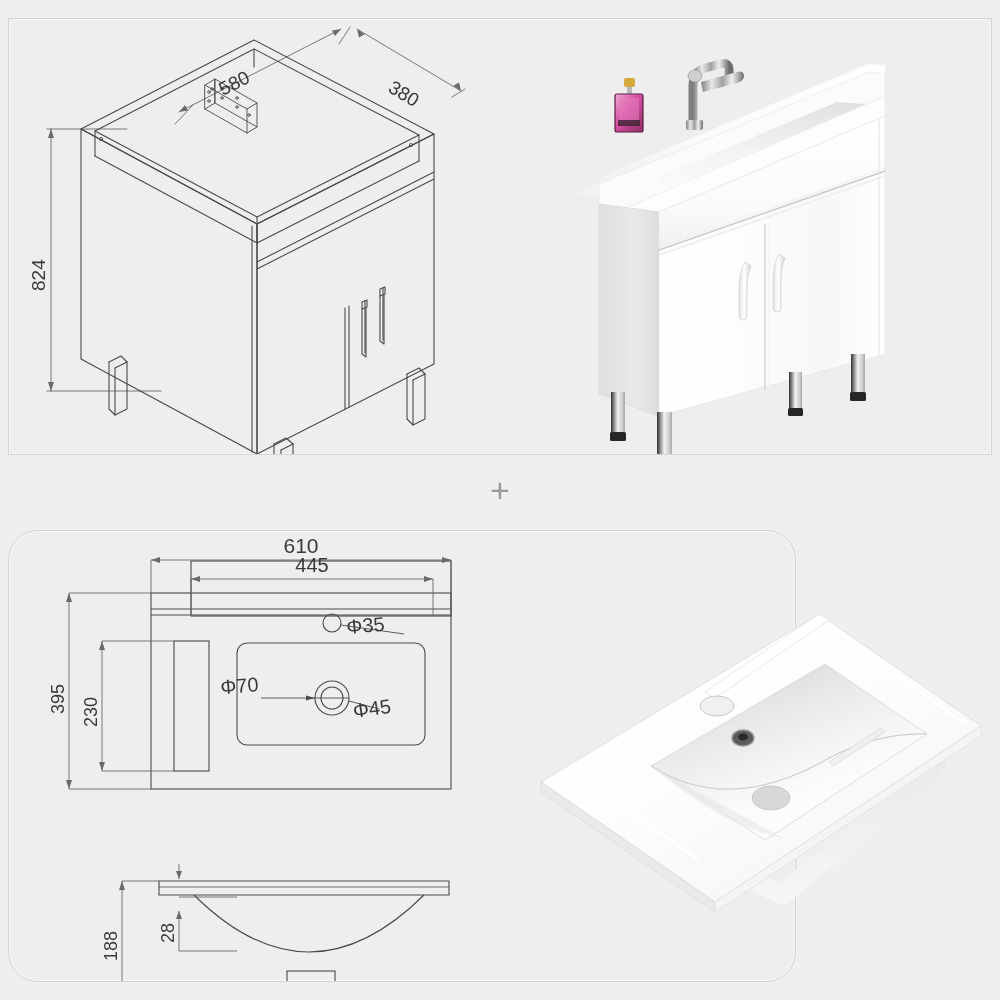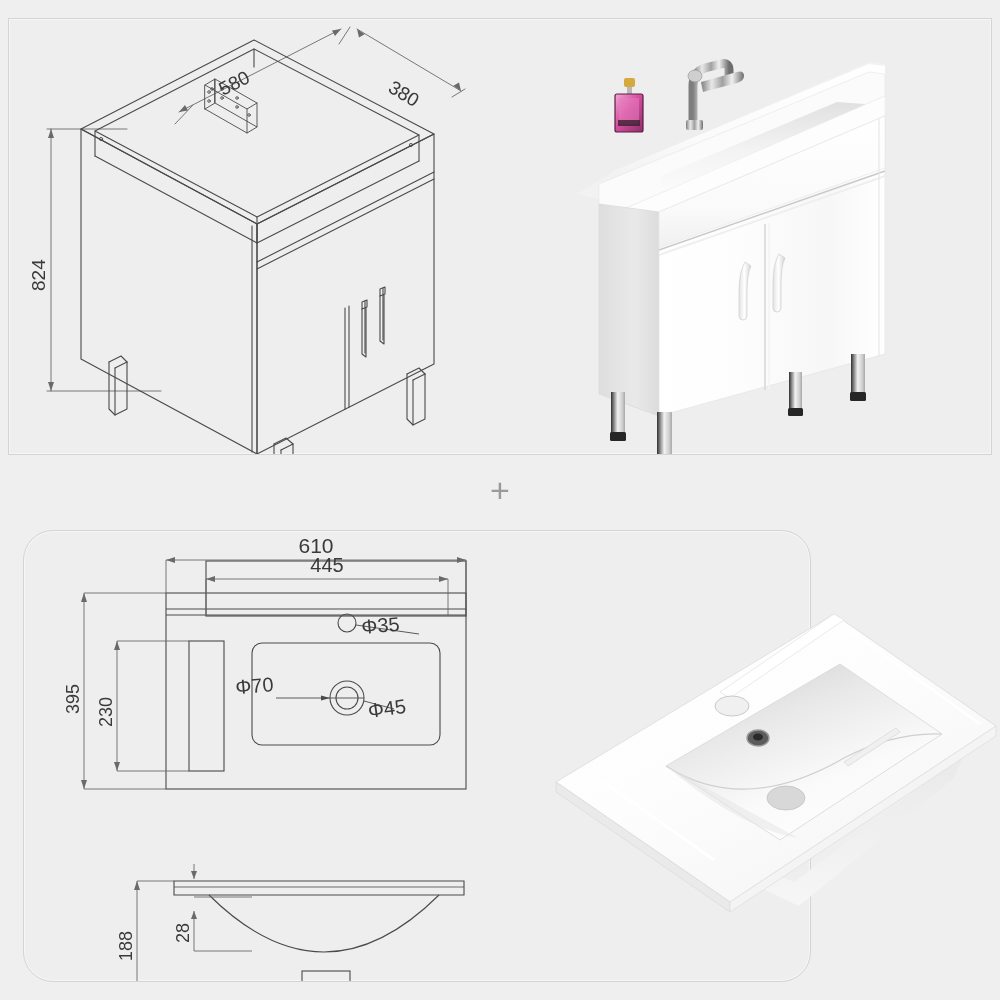--- a/index.html
+++ b/index.html
@@ -17,21 +17,21 @@
   }
 
   .panel {
     position: absolute;
     background: #eeeeee;
     border: 1px solid #d4d4d4;
     box-shadow: 0 0 0 1px #f6f6f6 inset;
     box-sizing: border-box;
   }
   #panel-cabinet { left: 8px;  top: 18px;  width: 984px; height: 437px; }
-  #panel-basin   { left: 23px;  top: 530px; width: 788px; height: 452px; border-radius: 30px; }
+  #panel-basin   { left: 8px;  top: 530px; width: 788px; height: 452px; border-radius: 30px; }
 
   .plus-sep {
     position: absolute;
     left: 482px; top: 472px;
     width: 36px; height: 36px;
     color: #9a9a9a;
     font-size: 34px;
     line-height: 36px;
     text-align: center;
     font-weight: 400;

